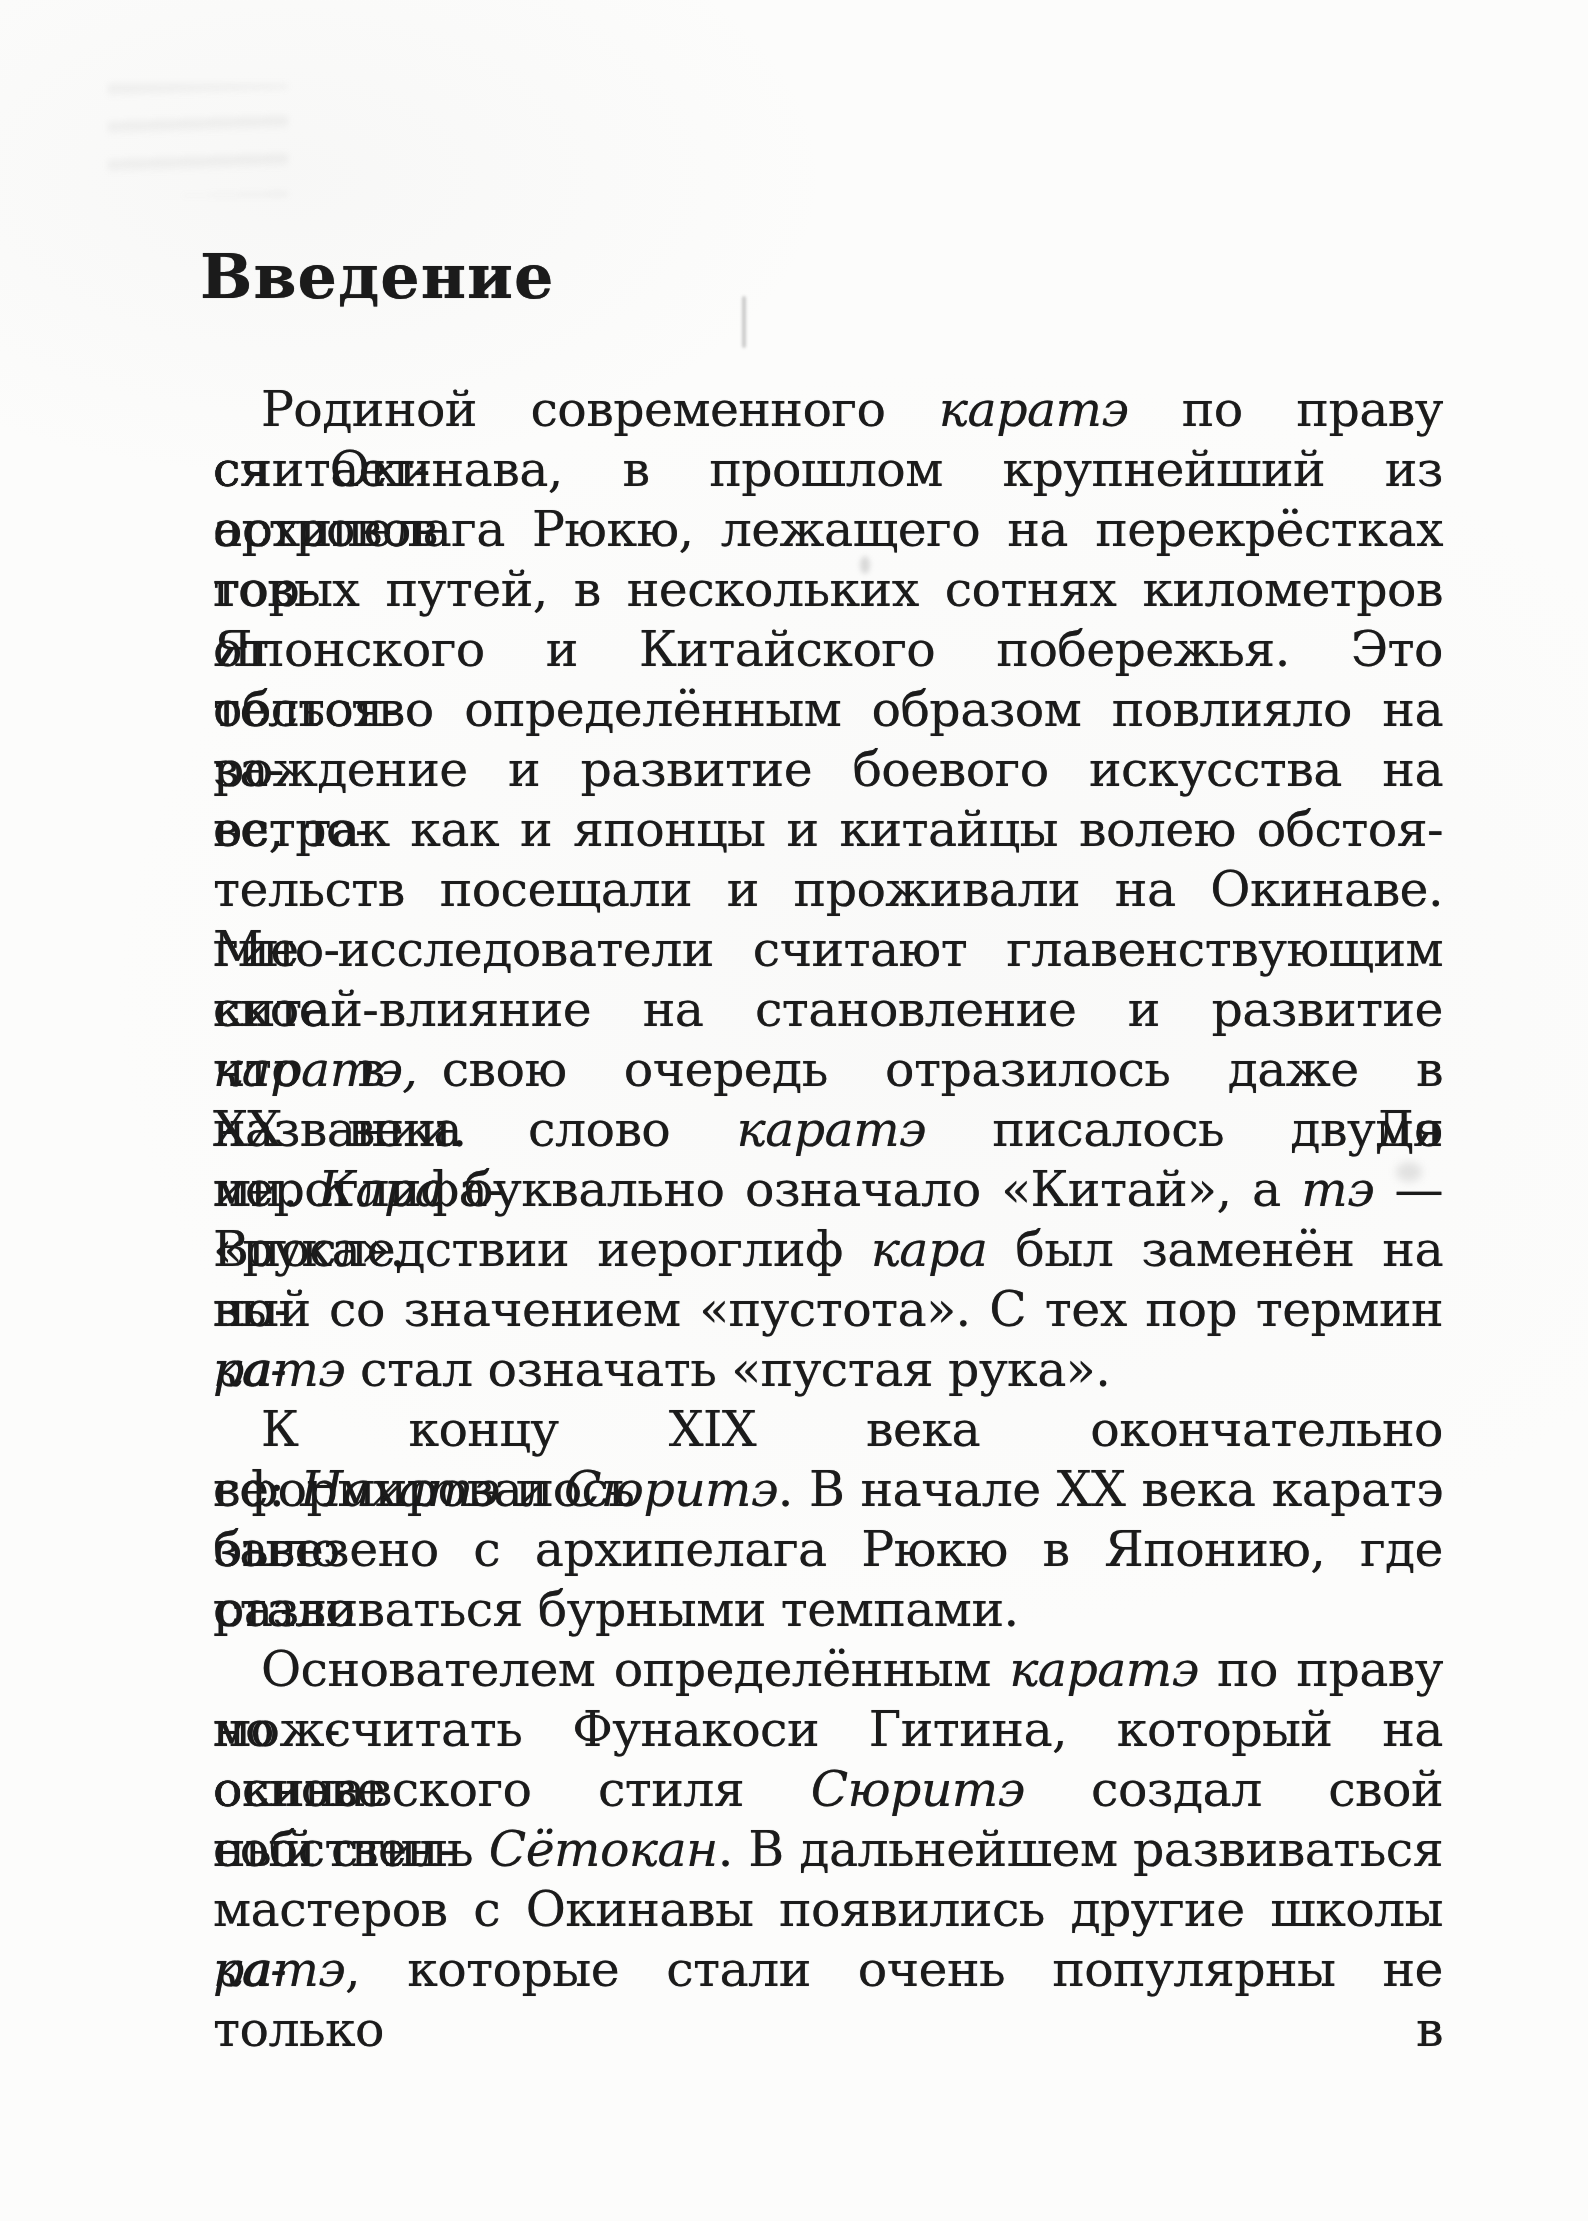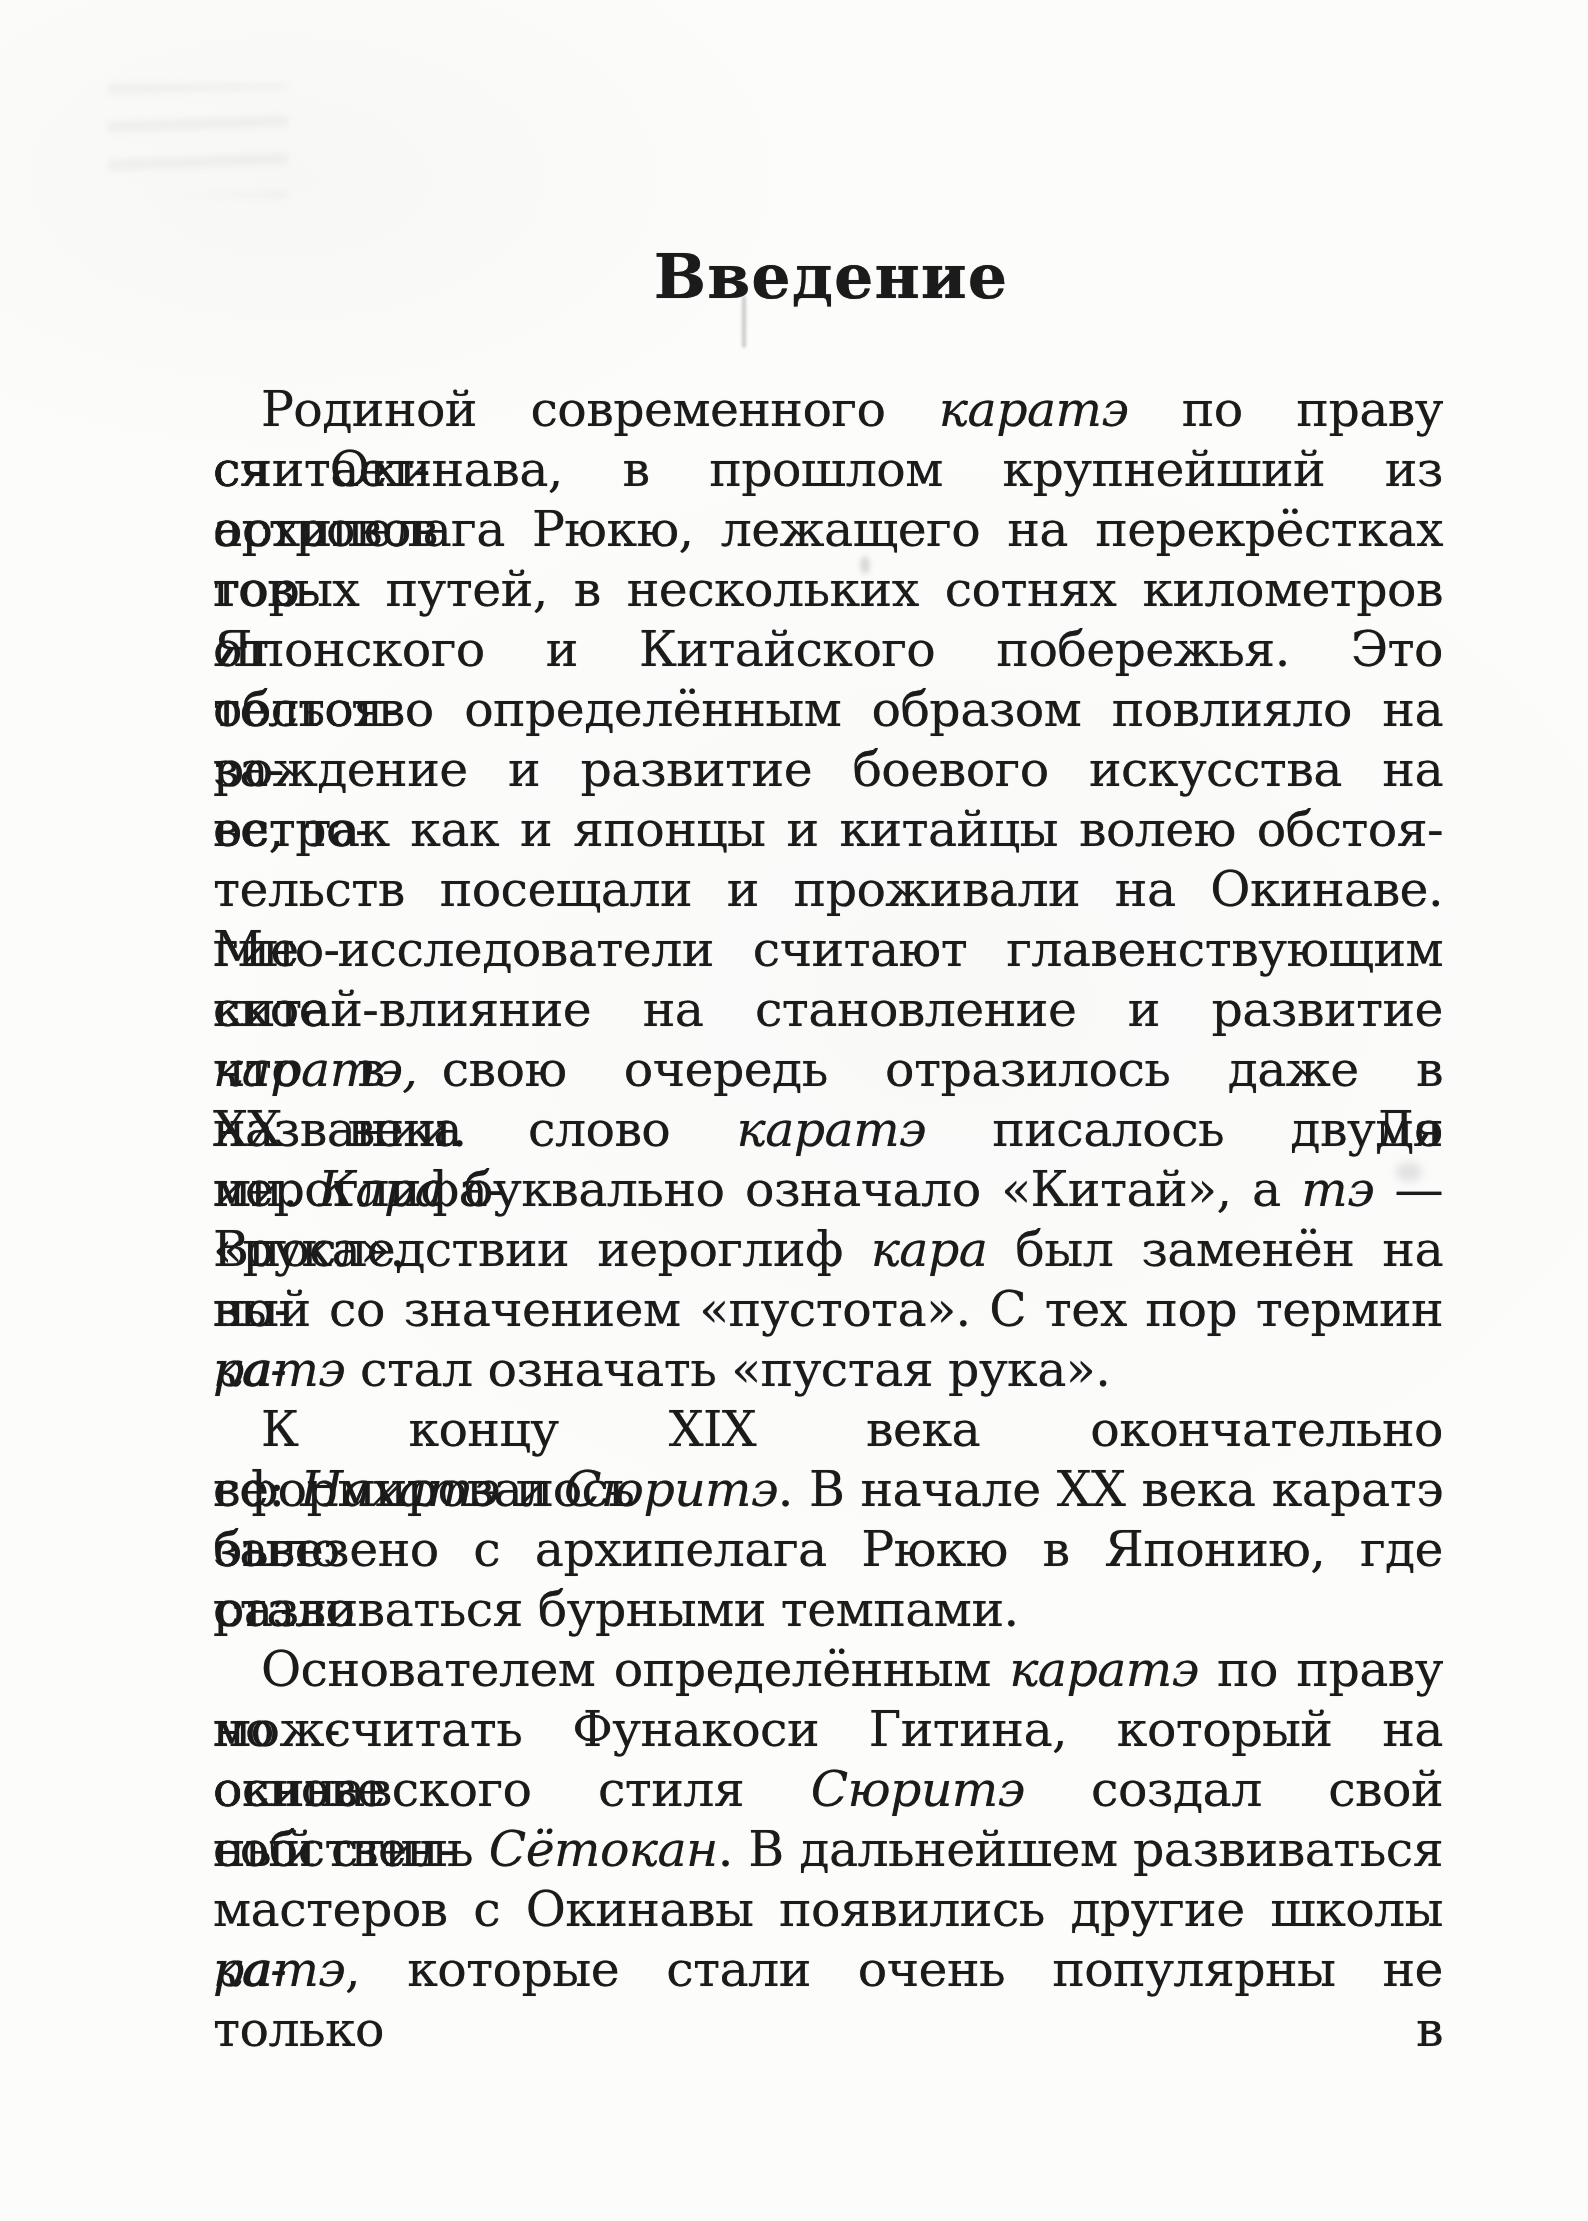--- a/index.html
+++ b/index.html
@@ -35,22 +35,22 @@
   }
   .smudge-c {
     position: absolute; left: 860px; top: 556px; width: 10px; height: 18px;
     background: #9a9a9a; filter: blur(2.5px); opacity: 0.35; border-radius: 50%;
   }
   .smudge-d {
     position: absolute; left: 1396px; top: 1162px; width: 26px; height: 20px;
     background: #a8a8a8; filter: blur(4px); opacity: 0.3; border-radius: 50%;
   }
   .title-wrap {
-    position: absolute; left: 216px; top: 246px; width: 1230px;
-    text-align: center;
+    position: absolute; left: 200px; top: 246px; width: 1230px;
+    text-align: left;
   }
   .title {
     font-size: 62px; font-weight: bold; line-height: 1;
     letter-spacing: 1px;
     text-shadow: 0 0 0.7px rgba(10,10,10,0.65);
   }
   .text-block {
     position: absolute; left: 213px; top: 380px; width: 1230px;
   }
   .line {

